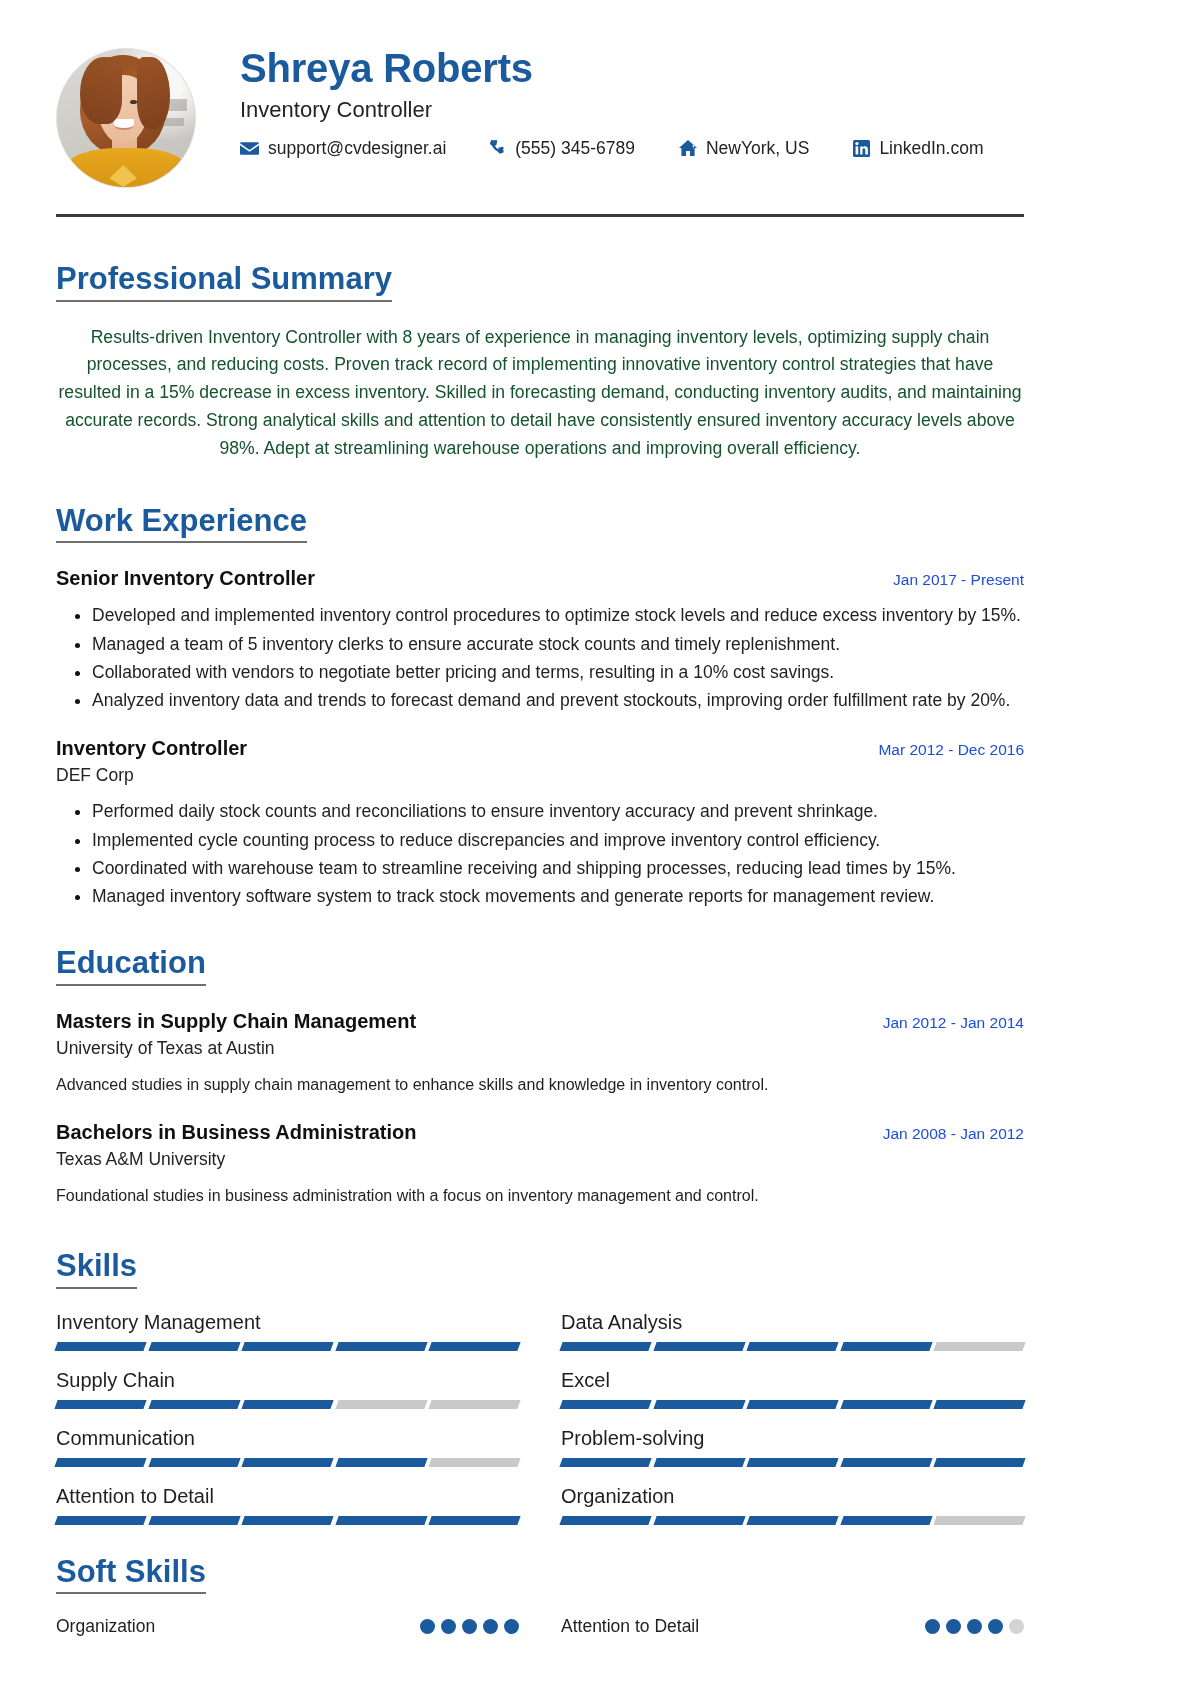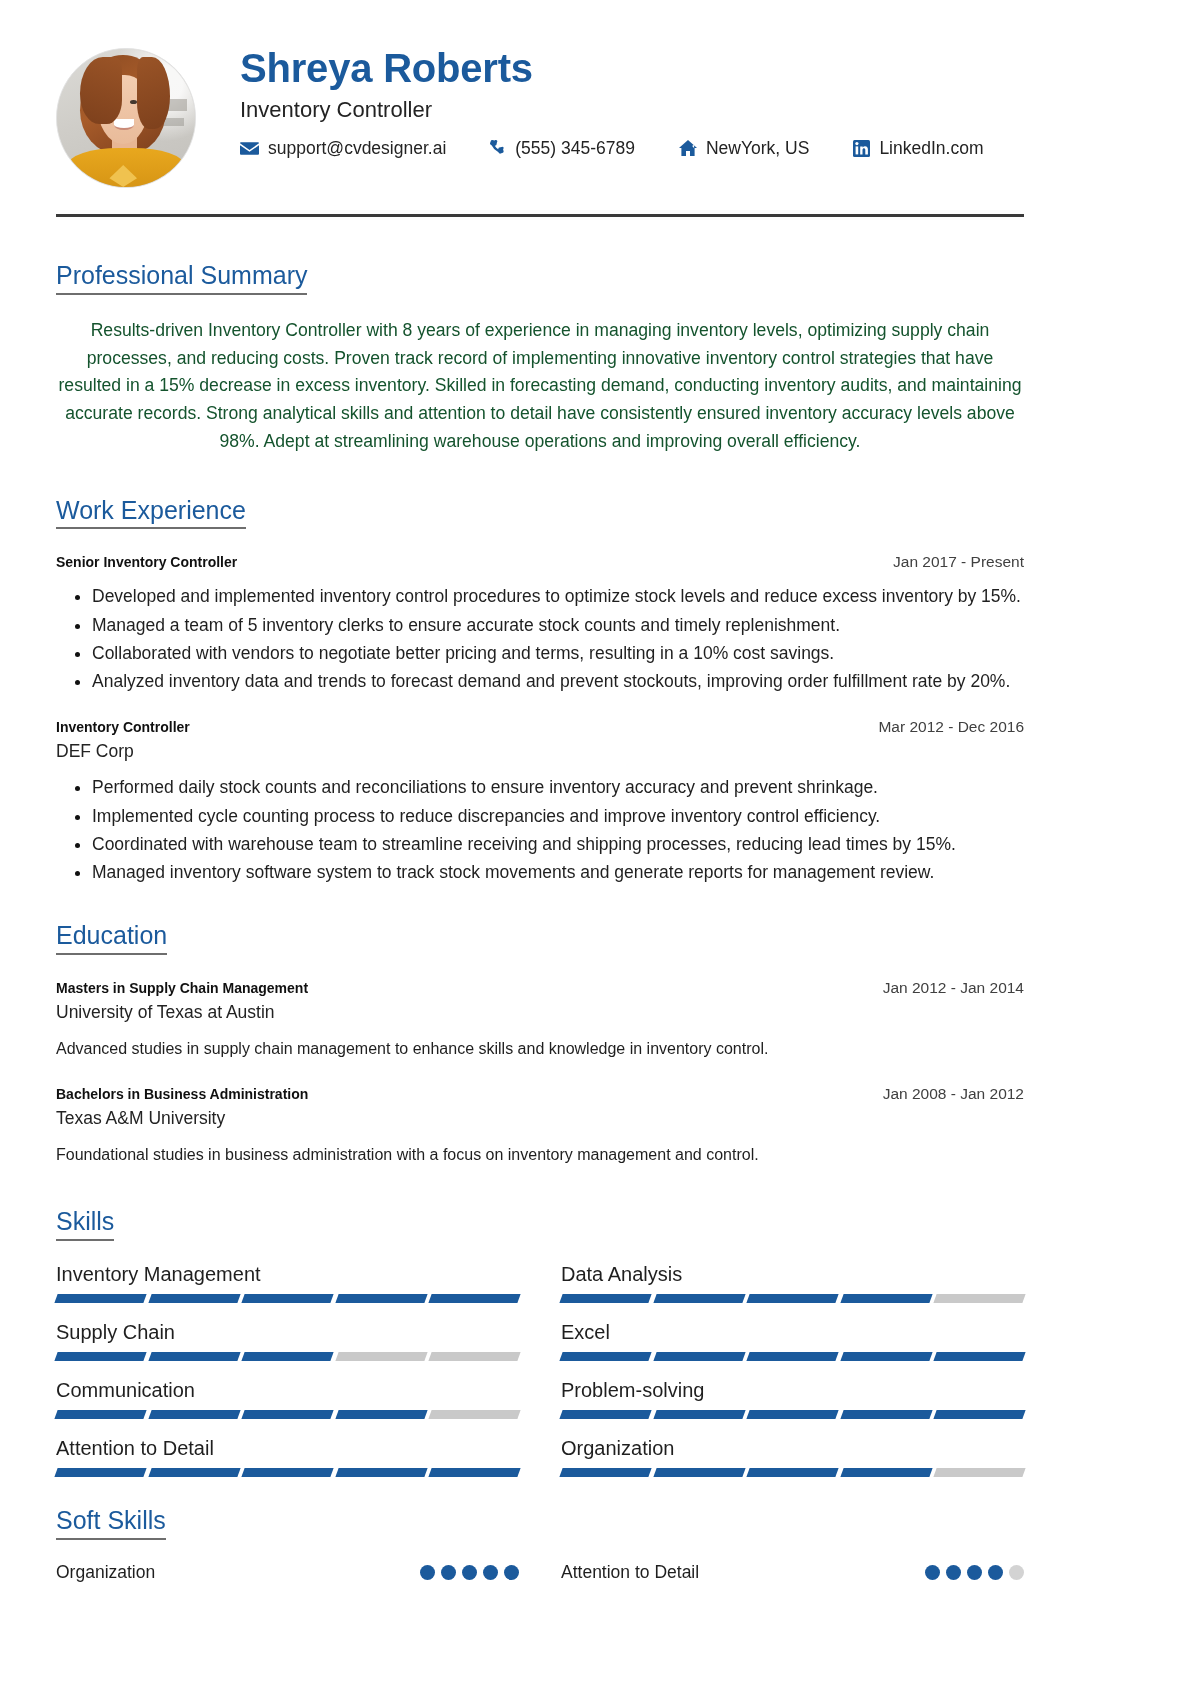--- a/index.html
+++ b/index.html
@@ -197,22 +197,22 @@
 
   .header-rule {
     height: 3px;
     background: #3a3a3a;
     margin: 26px 10px 0 10px;
   }
 
   
   .section { padding: 0 10px; }
   .section-title {
-    font-size: 25px;
-    font-weight: 400;
+    font-size: 31px;
+    font-weight: 700;
     color: #1b5a9c;
     display: inline-block;
     padding-bottom: 3px;
     border-bottom: 2px solid #6e6e6e;
     line-height: 1.15;
   }
   .sec-summary { margin-top: 44px; }
   .sec-work { margin-top: 40px; }
   .sec-edu { margin-top: 36px; }
   .sec-skills { margin-top: 40px; }
@@ -229,27 +229,27 @@
   
   .entry { margin-top: 24px; }
   .entry:first-of-type { margin-top: 22px; }
   .entry-head {
     display: flex;
     justify-content: space-between;
     align-items: baseline;
     gap: 18px;
   }
   .entry-role {
-    font-size: 14px;
+    font-size: 20px;
     font-weight: 700;
     color: #101010;
   }
   .entry-dates {
     font-size: 15.5px;
-    color: #404040;
+    color: #1d4ed8;
     white-space: nowrap;
   }
   .entry-org {
     font-size: 17.5px;
     color: #232323;
     margin-top: 5px;
   }
   ul.bullets {
     margin: 12px 0 0 0;
     padding-left: 36px;

